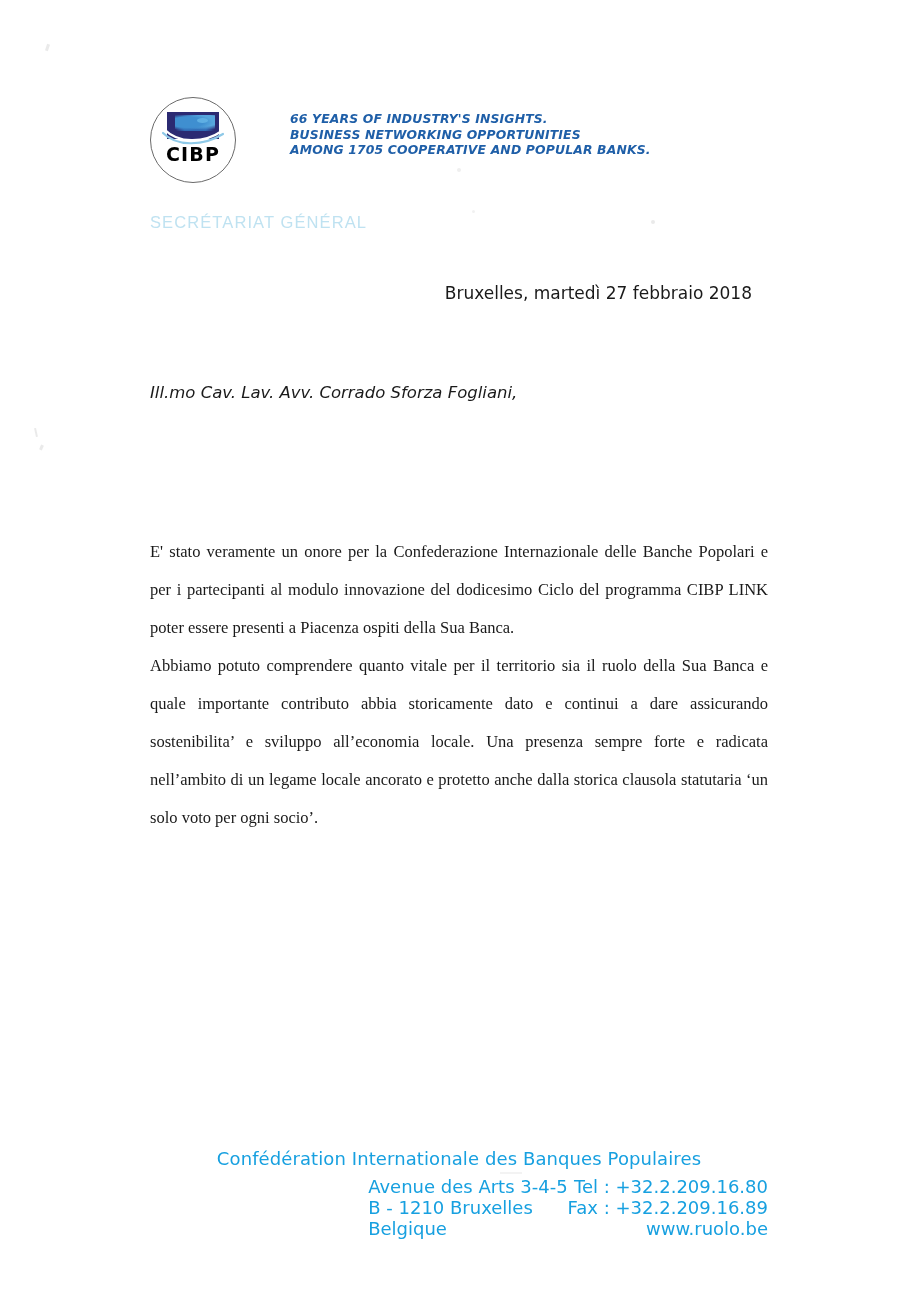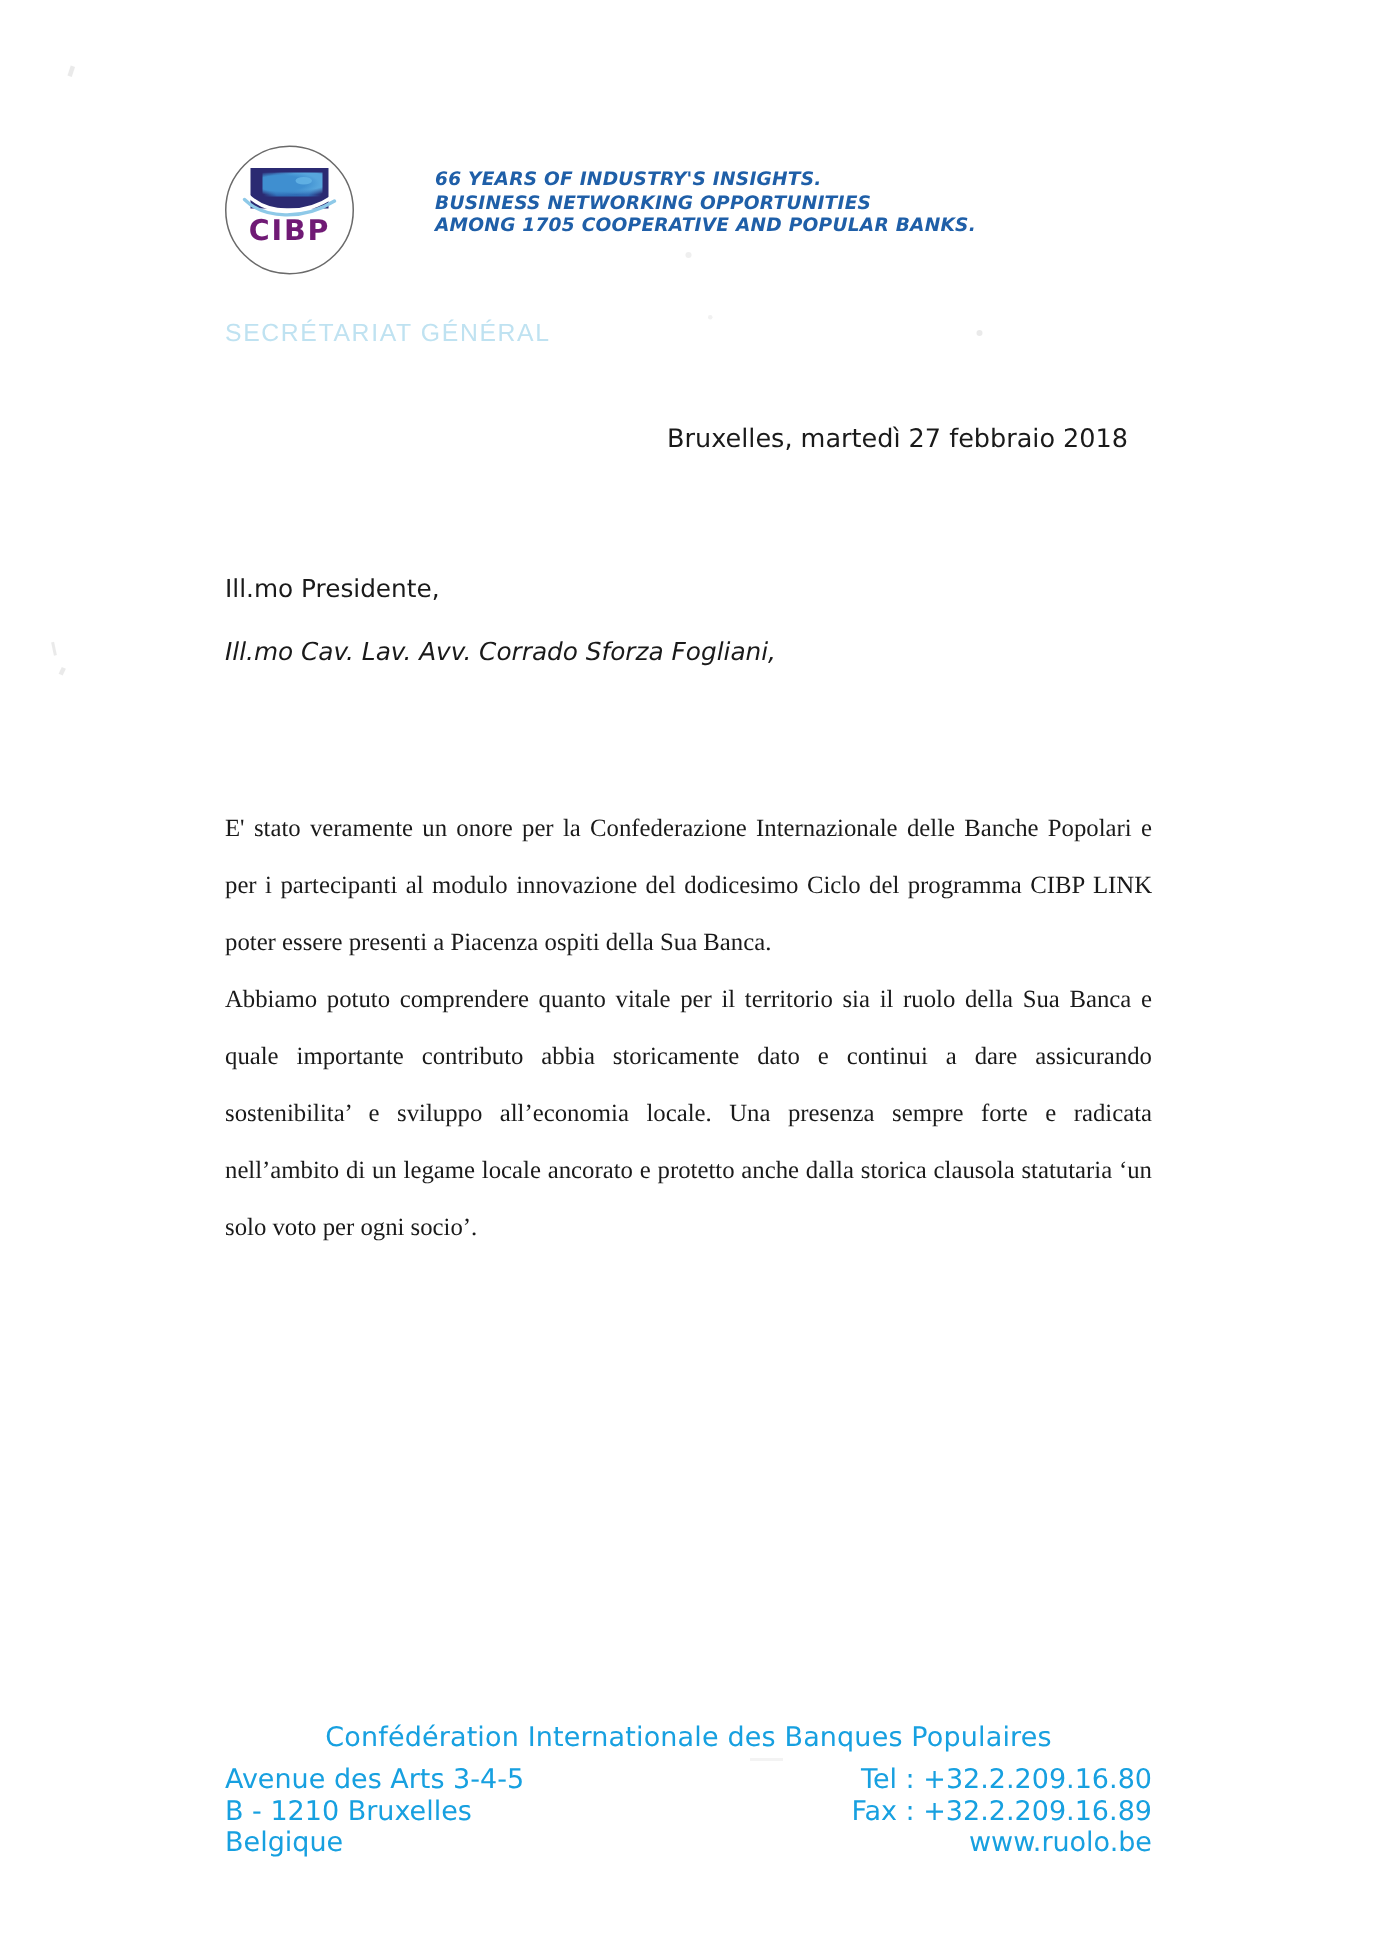--- a/index.html
+++ b/index.html
@@ -99,21 +99,21 @@
   .logo-text {
     position: absolute;
     left: 0;
     top: 48px;
     width: 86px;
     text-align: center;
     font-family: "DejaVu Sans", sans-serif;
     font-weight: bold;
     font-size: 19px;
     letter-spacing: 1.2px;
-    color: #701a75;
+    color: #000000;
     line-height: 1;
   }
 
   .tagline {
     margin-left: 54px;
     padding-top: 14px;
     color: #1f5fa8;
     font-family: "DejaVu Sans", sans-serif;
     font-weight: bold;
     font-style: italic;
@@ -189,21 +189,21 @@
     font-weight: normal;
     font-size: 18px;
   }
   .footer-title {
     text-align: center;
     margin-bottom: 7px;
     letter-spacing: .1px;
   }
   .footer-cols {
     display: flex;
-    justify-content: space-between;
+    justify-content: flex-end;
     line-height: 21px;
   }
   .footer-col.left  { text-align: left; }
   .footer-col.right { text-align: right; }
 </style>
 </head>
 <body>
 
 <div class="page">
 
@@ -233,21 +233,20 @@
       <div>AMONG 1705 COOPERATIVE AND POPULAR BANKS.</div>
     </div>
 
   </div>
 
   <div class="dept">SECRÉTARIAT GÉNÉRAL</div>
 
   <div class="date-line">Bruxelles, martedì 27 febbraio 2018</div>
 
   <div class="salutation">
-    <div class="sal-line">Ill.mo Presidente,</div>
     <div class="sal-line">Ill.mo Cav. Lav. Avv. Corrado Sforza Fogliani,</div>
   </div>
 
   <div class="body-copy">
     <p class="nogap">E' stato veramente un onore per la Confederazione Internazionale delle Banche Popolari e per i partecipanti al modulo innovazione del dodicesimo Ciclo del programma CIBP LINK poter essere presenti a Piacenza ospiti della Sua Banca.</p>
     <p class="nogap">Abbiamo potuto comprendere quanto vitale per il territorio sia il ruolo della Sua Banca e quale importante contributo abbia storicamente dato e continui a dare assicurando sostenibilita’ e sviluppo all’economia locale. Una presenza sempre forte e radicata nell’ambito di un legame locale ancorato e protetto anche dalla storica clausola statutaria ‘un solo voto per ogni socio’.</p>
   </div>
 
   <div class="footer">
     <div class="footer-title">Confédération Internationale des Banques Populaires</div>

